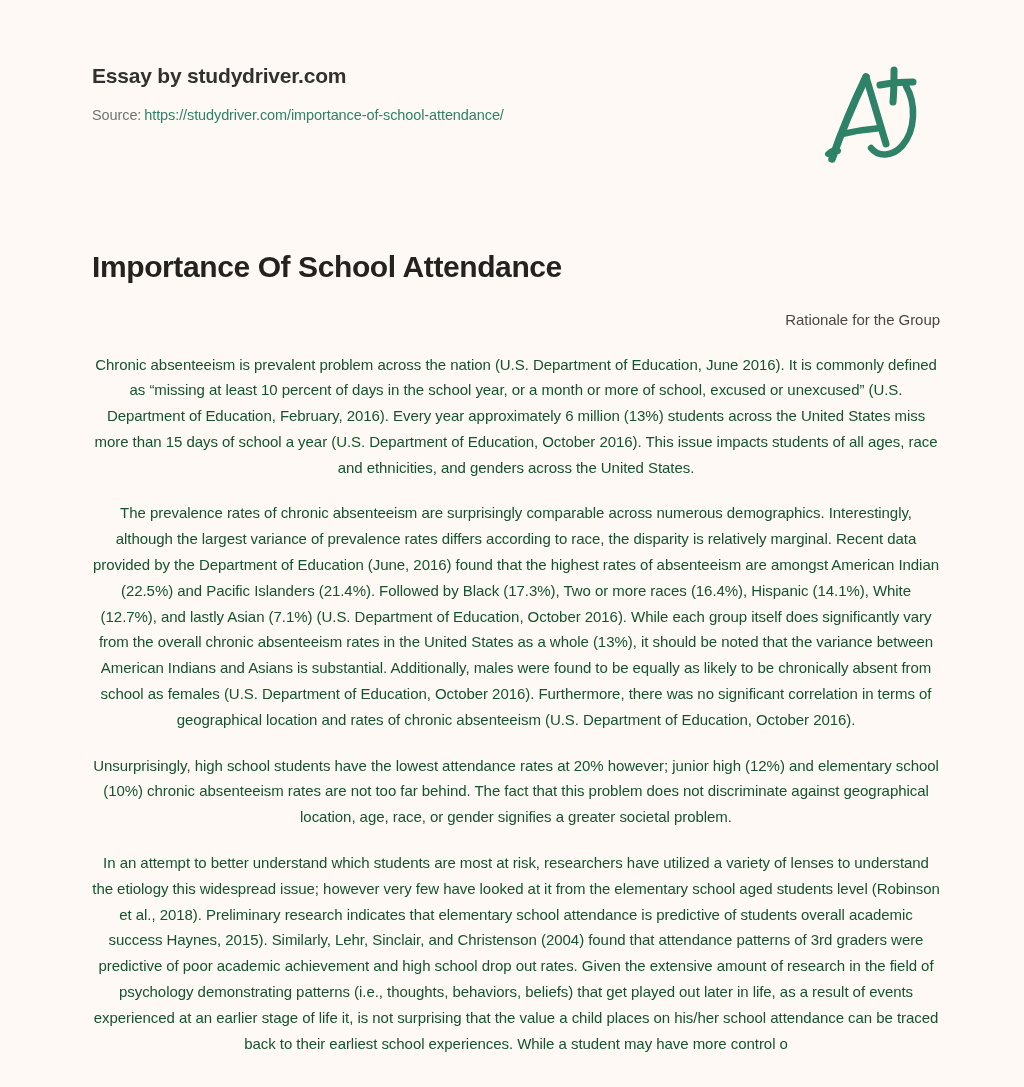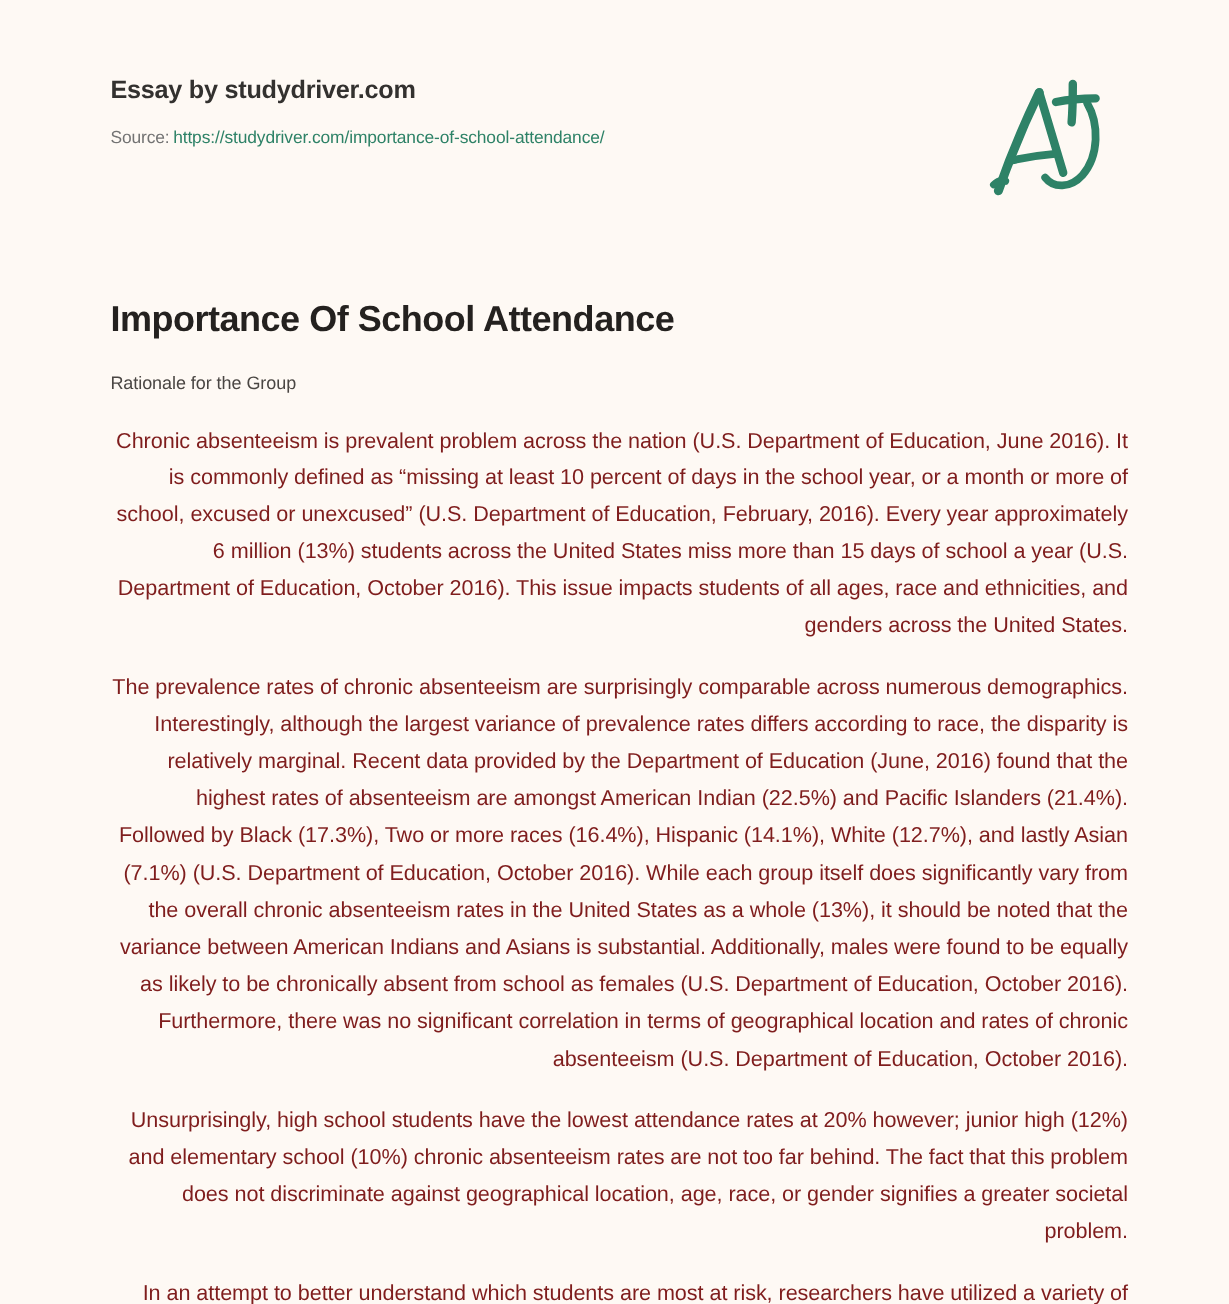--- a/index.html
+++ b/index.html
@@ -100,30 +100,31 @@
     line-height: 1.25;
   }
 
   .subhead {
     margin: 0;
     padding-top: 22px;
     font-size: 15px;
     color: #4A4643;
     line-height: 1.6;
     letter-spacing: -0.05px;
+    text-align: right;
   }
 
   .body-par {
     margin: 0;
     padding-top: 20px;
-    font-size: 18px;
-    color: #7f1d1d;
+    font-size: 15px;
+    color: #14532d;
     line-height: 1.72;
     letter-spacing: -0.05px;
-    text-align: right;
+    text-align: center;
   }
 </style>
 </head>
 <body>
 
 <div class="page">
 
   <div class="header">
 
     <div class="brand-block">

